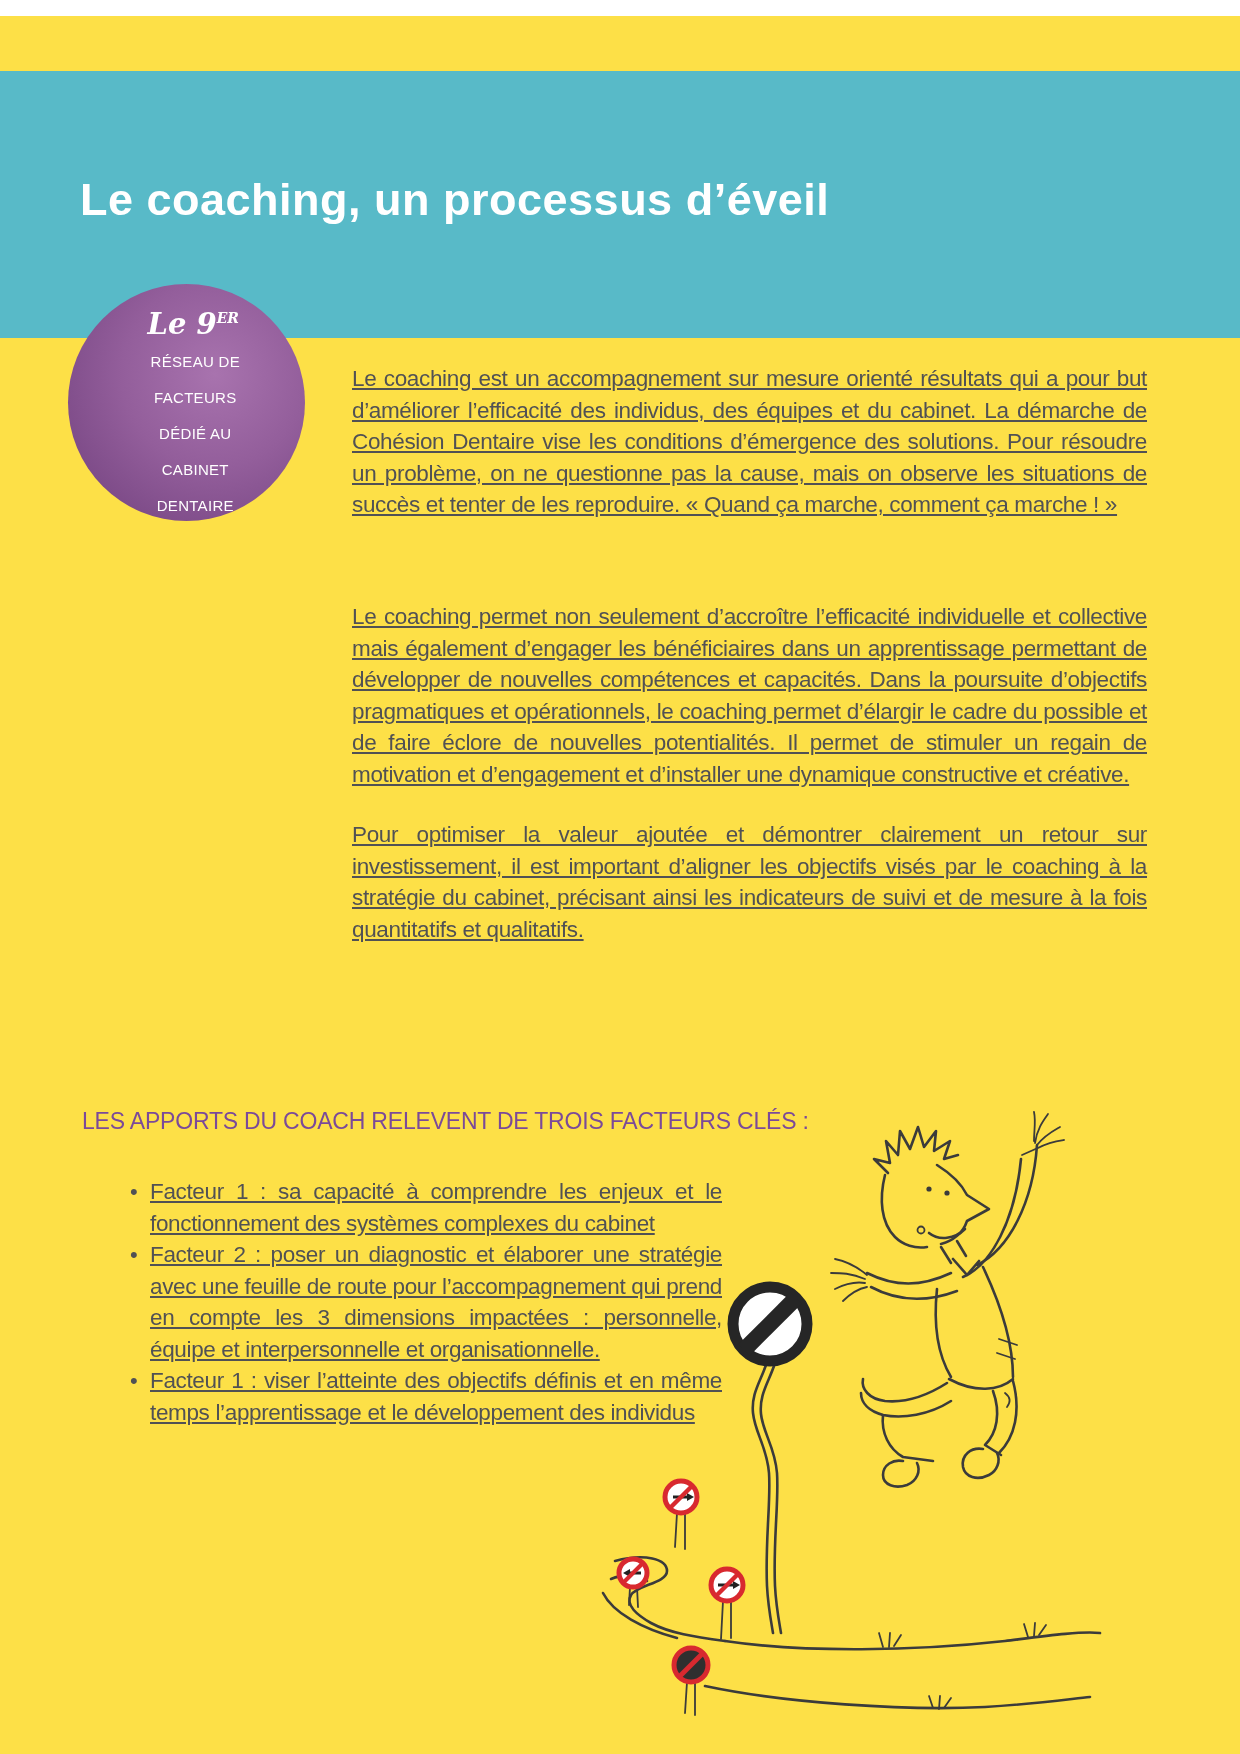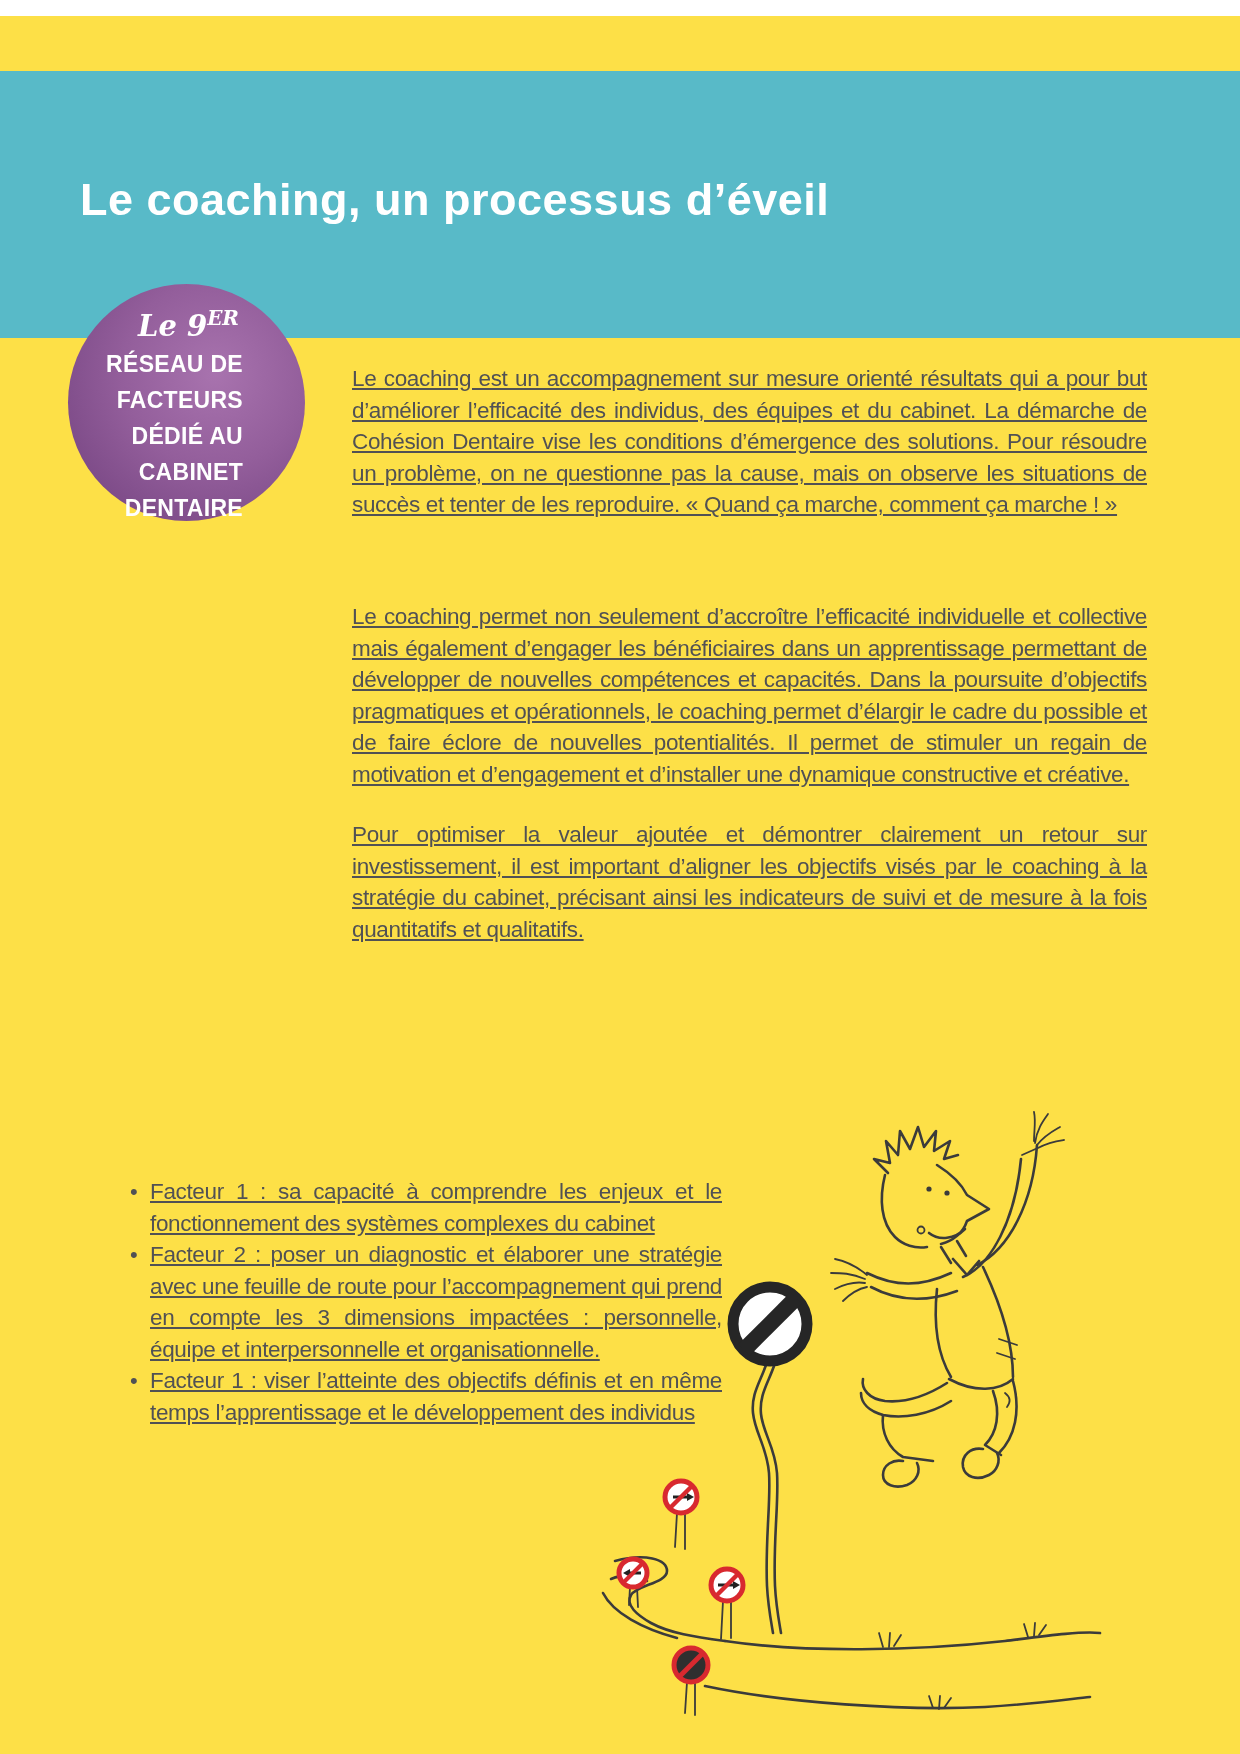--- a/index.html
+++ b/index.html
@@ -23,24 +23,25 @@
     border-radius:50%;
     background:radial-gradient(circle at 62% 38%, #a873ae 0%, #935e9b 45%, #6f3f7c 100%);
   }
   .badge-text{
     position:absolute;right:62px;top:14px;text-align:right;color:#fff;
   }
   .badge-script{
     font-family:"DejaVu Serif",serif;font-style:italic;font-weight:bold;
     font-size:29px;line-height:40px;padding-right:4px;
   }
-  .badge-script sup{font-size:20px;}
+  .badge-script sup{font-size:14px;}
   .badge-line{
-    font-size:23px;line-height:36px;letter-spacing:.3px;font-weight:bold;
+    font-size:15px;line-height:36px;letter-spacing:.3px;font-weight:normal;
     white-space:nowrap;
+    text-align:center;
   }
   
   .bodytext{
     color:#515154;font-size:22.5px;line-height:31.5px;
     letter-spacing:-.35px;text-align:justify;text-decoration:underline;
   }
   .p1{position:absolute;left:352px;top:347px;width:795px;margin:0;}
   .flow{position:absolute;left:352px;top:585px;width:795px;}
   .flow p{margin:0;}
   .flow .p3{margin-top:29px;}
@@ -85,20 +86,21 @@
     </div>
   </div>
 
   <p class="bodytext p1">Le coaching est un accompagnement sur mesure orienté résultats qui a pour but d’améliorer l’efficacité des individus, des équipes et du cabinet. La démarche de Cohésion Dentaire vise les conditions d’émergence des solutions. Pour résoudre un problème, on ne questionne pas la cause, mais on observe les situations de succès et tenter de les reproduire. « Quand ça marche, comment ça marche ! »</p>
 
   <div class="flow">
     <p class="bodytext">Le coaching permet non seulement d’accroître l’efficacité individuelle et collective mais également d’engager les bénéficiaires dans un apprentissage permettant de développer de nouvelles compétences et capacités. Dans la poursuite d’objectifs pragmatiques et opérationnels, le coaching permet d’élargir le cadre du possible et de faire éclore de nouvelles potentialités. Il permet de stimuler un regain de motivation et d’engagement et d’installer une dynamique constructive et créative.</p>
     <p class="bodytext p3">Pour optimiser la valeur ajoutée et démontrer clairement un retour sur investissement, il est important d’aligner les objectifs visés par le coaching à la stratégie du cabinet, précisant ainsi les indicateurs de suivi et de mesure à la fois quantitatifs et qualitatifs.</p>
   </div>
 
+  <h2 class="section-heading">LES APPORTS DU COACH RELEVENT DE TROIS FACTEURS CLÉS :</h2>
 
   <ul class="bullets">
     <li>
       <span class="dot">•</span>
       <span class="btext bodytext">Facteur 1 : sa capacité à comprendre les enjeux et le fonctionnement des systèmes complexes du cabinet</span>
     </li>
     <li>
       <span class="dot">•</span>
       <span class="btext bodytext">Facteur 2 : poser un diagnostic et élaborer une stratégie avec une feuille de route pour l’accompagnement qui prend en compte les 3 dimensions impactées : personnelle, équipe et interpersonnelle et organisationnelle.</span>
     </li>

